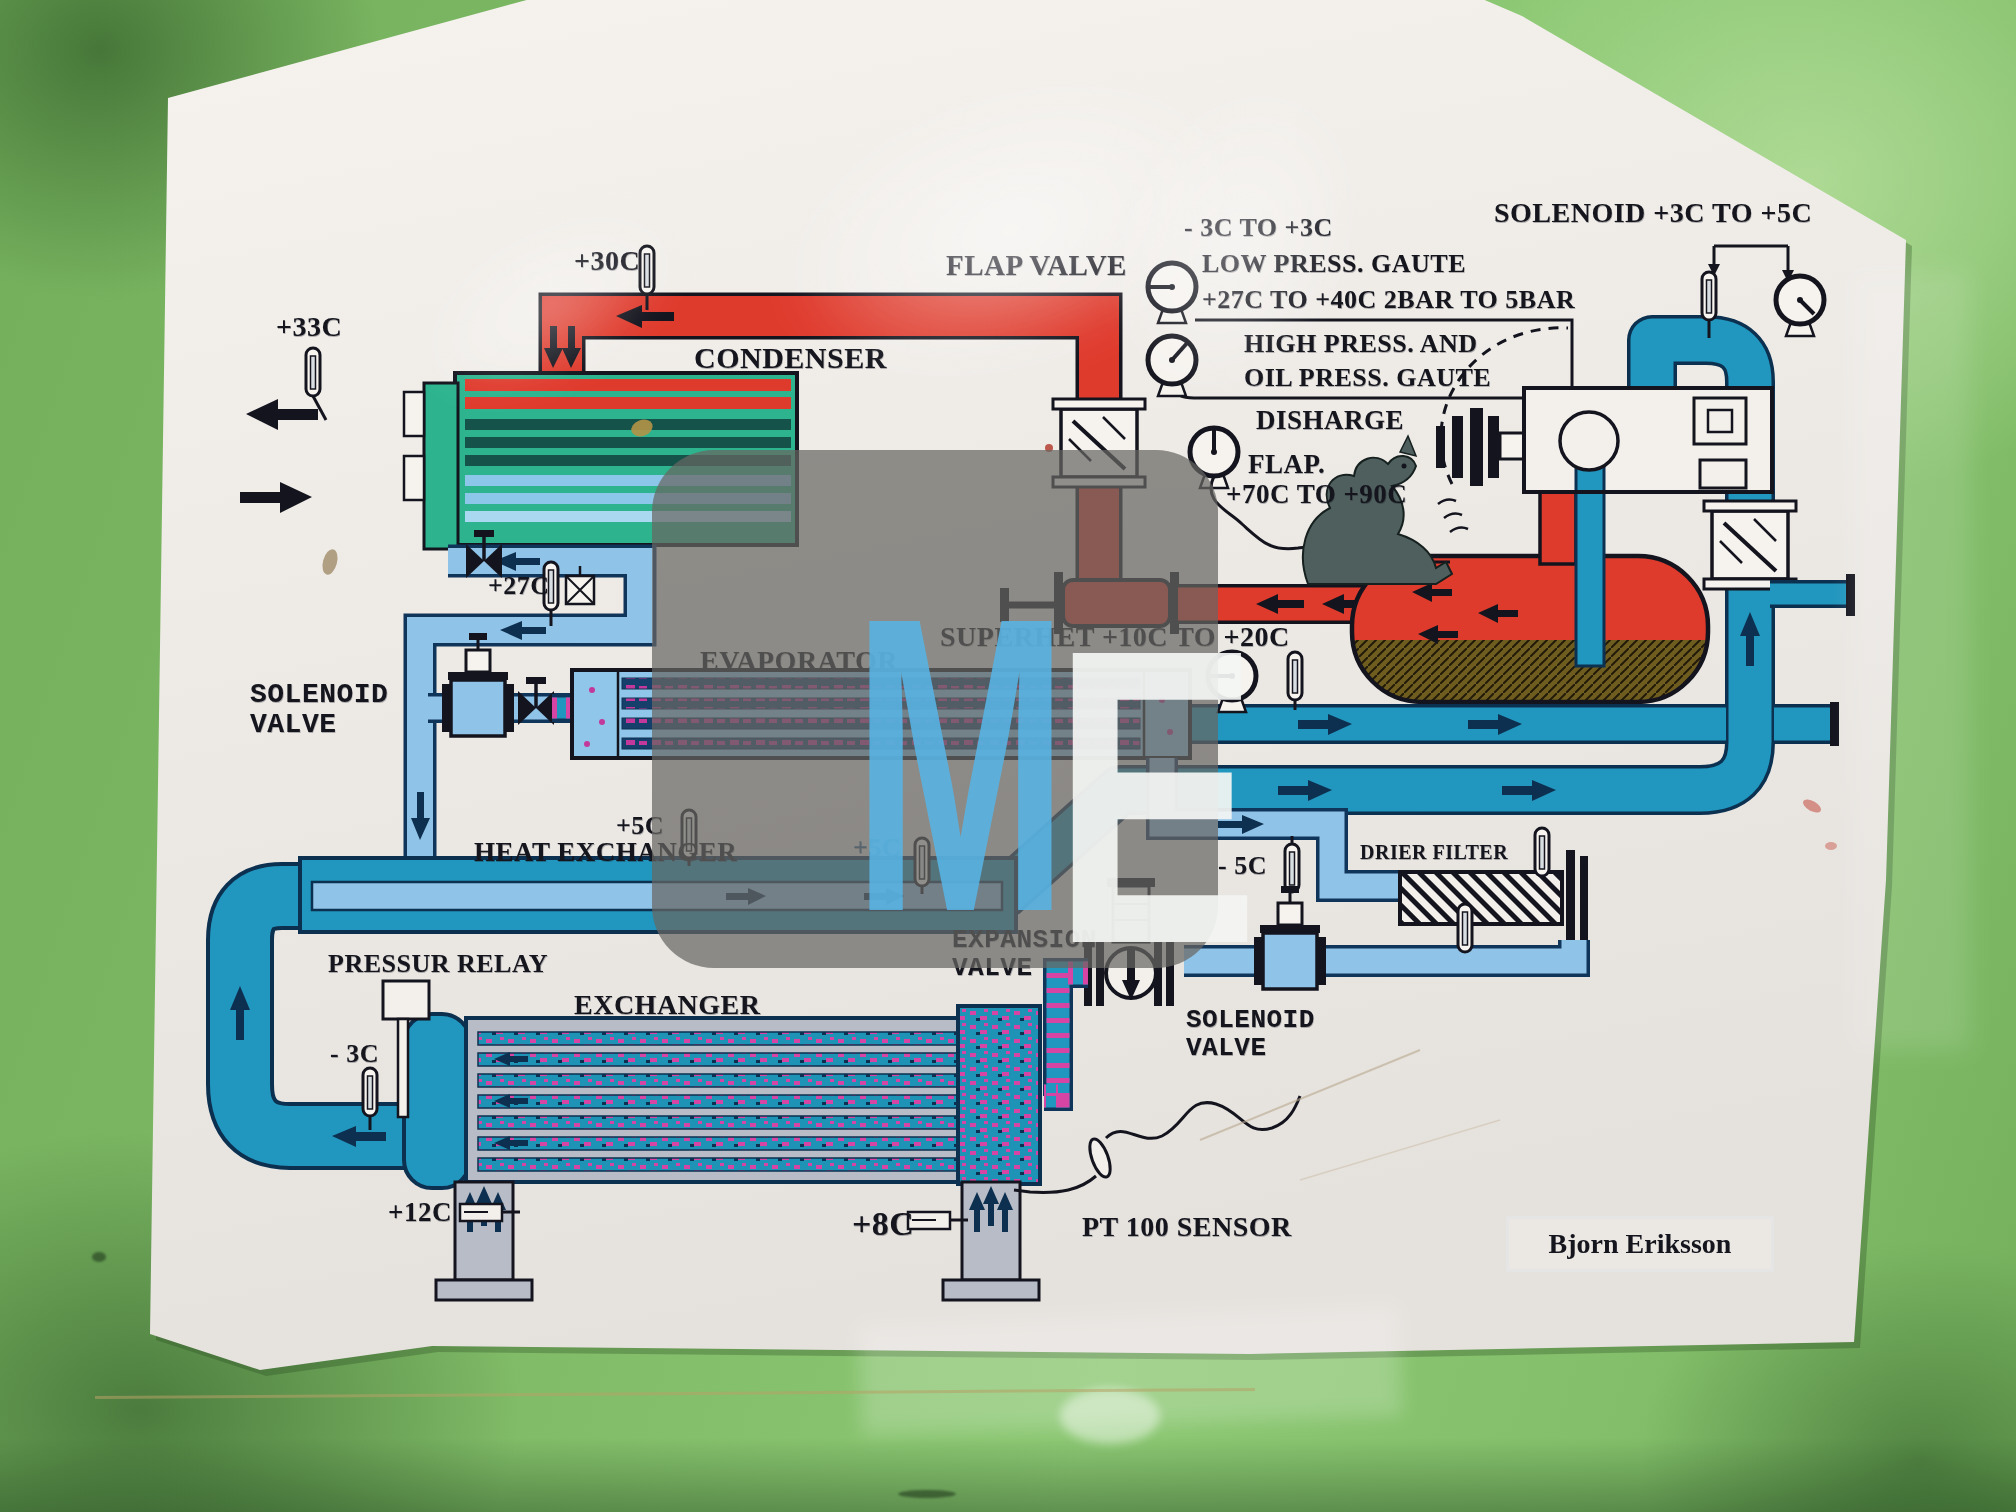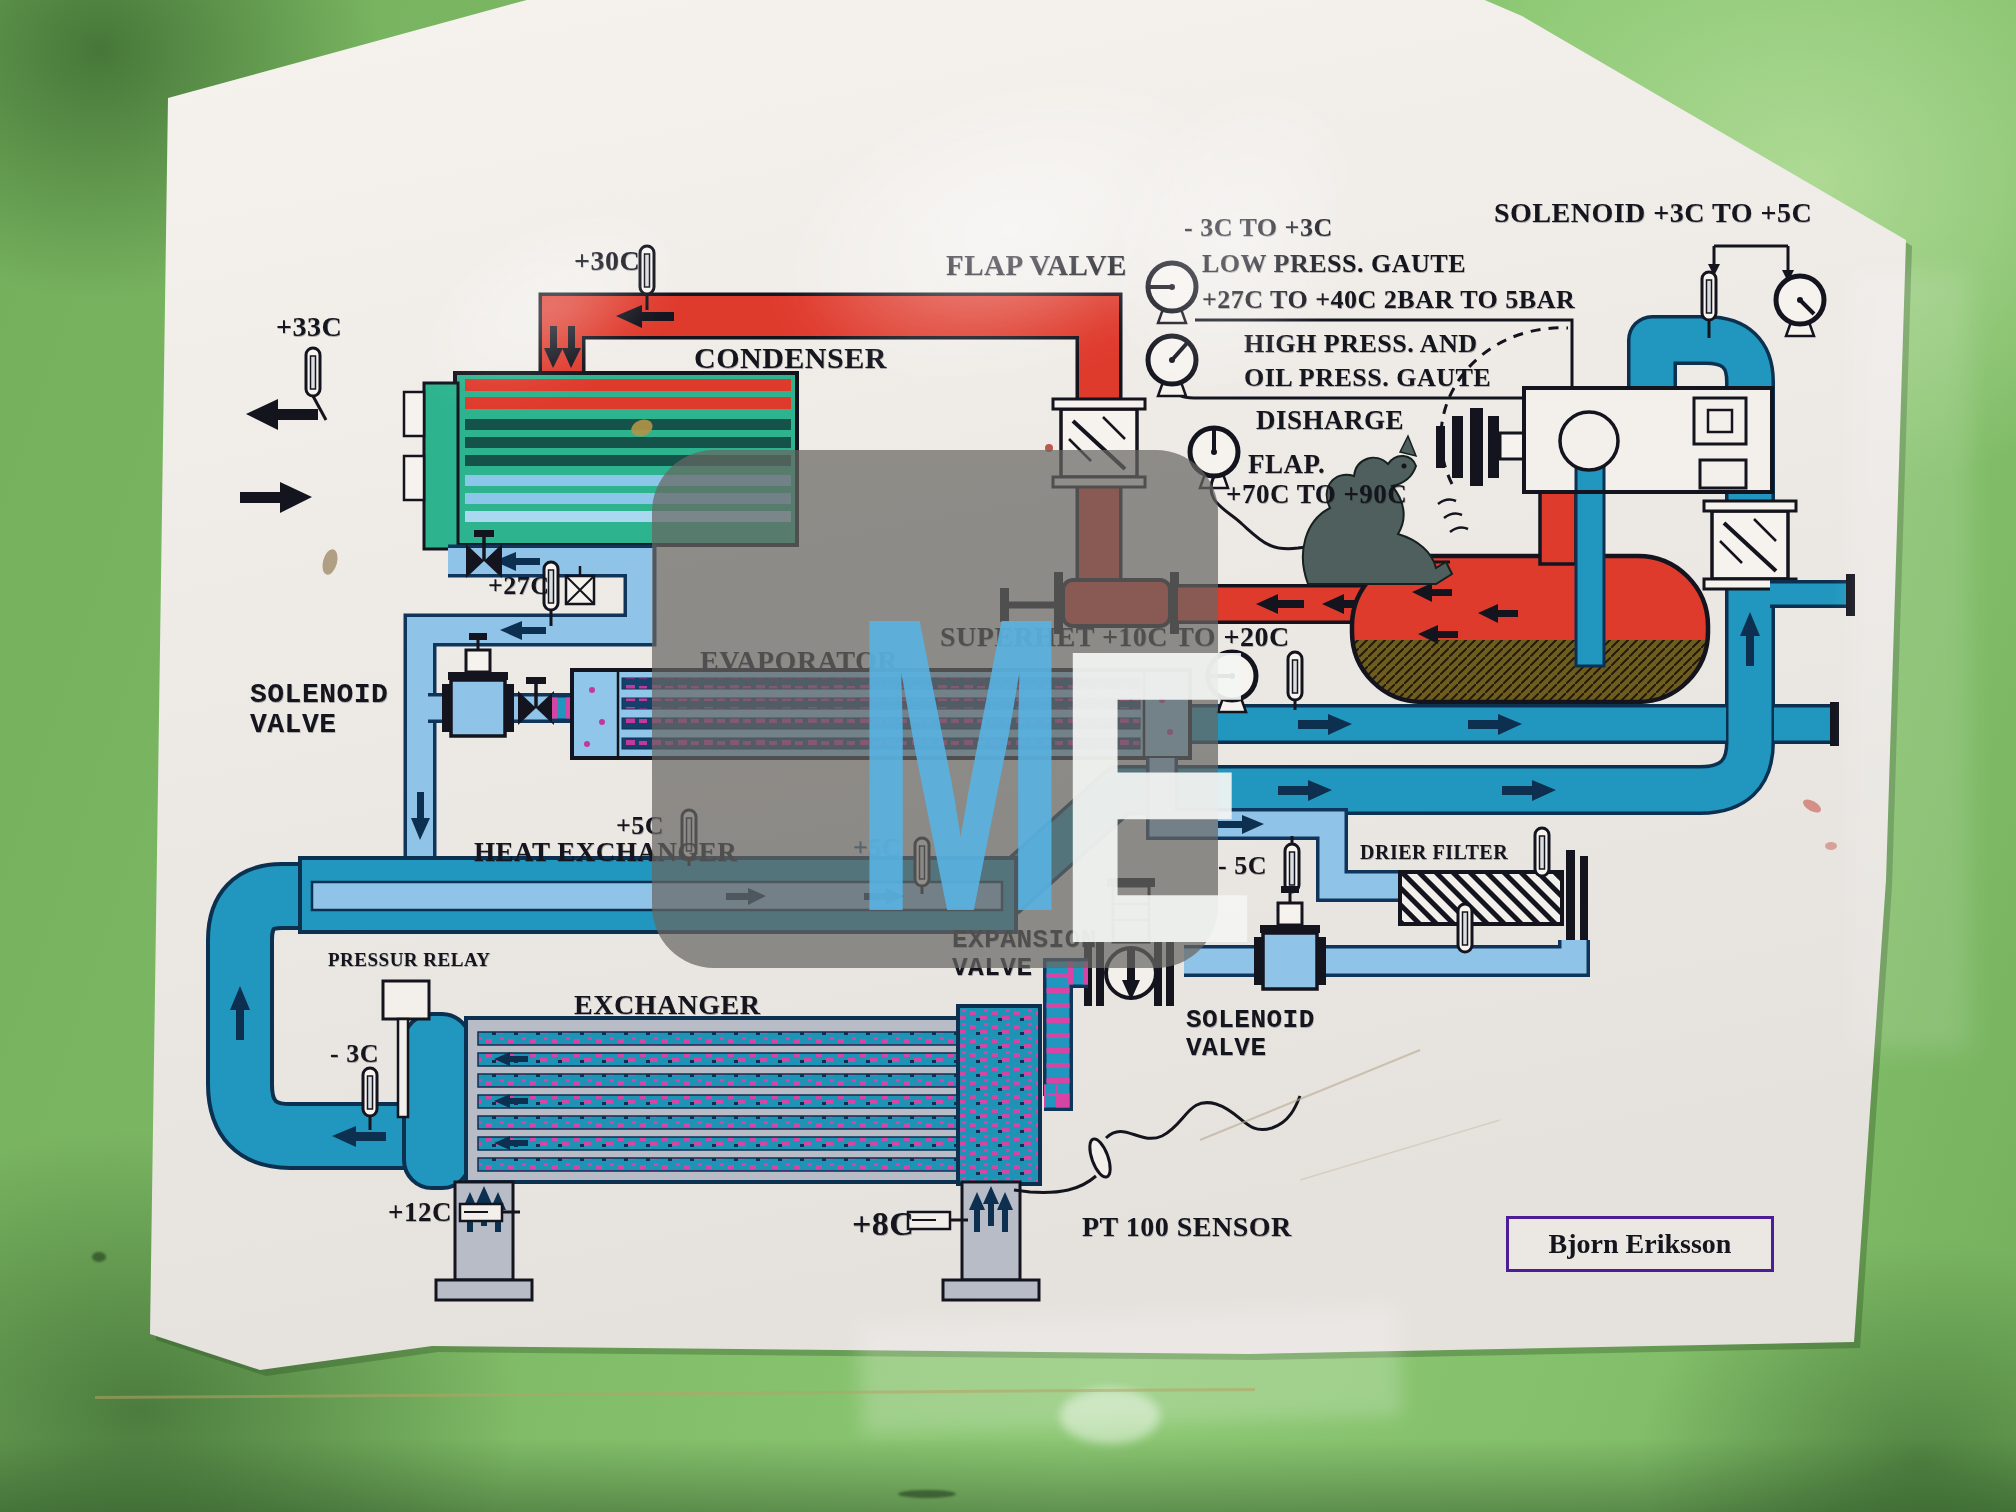--- a/index.html
+++ b/index.html
@@ -18,21 +18,21 @@
     background:radial-gradient(closest-side,rgba(212,240,186,.5),rgba(212,240,186,0));}
   .bottomband{position:absolute;left:0;top:1438px;width:100%;height:74px;
     background:linear-gradient(rgba(22,56,22,0),rgba(22,56,22,.38));pointer-events:none;}
   .wallspeck{position:absolute;background:rgba(28,50,24,.55);border-radius:50%;filter:blur(1px);}
   svg.diagram{position:absolute;left:0;top:0;z-index:2;}
   .labels{position:absolute;inset:0;z-index:3;pointer-events:none;}
   .lbl{position:absolute;font-weight:bold;color:#15151e;white-space:nowrap;
        line-height:1.08;letter-spacing:.5px;text-shadow:.6px .6px 0 rgba(20,20,30,.3);}
   .lbl2{text-align:left;font-family:Liberation Mono, monospace;}
   .author{position:absolute;left:1506px;top:1216px;width:262px;height:50px;
-      border:3px solid #4c1d95;display:flex;align-items:center;justify-content:center;
+      border:3px solid #e5e5e5;display:flex;align-items:center;justify-content:center;
       font-weight:bold;font-size:28px;color:#15151e;background:rgba(246,243,239,.35);}
   .watermark{position:absolute;left:652px;top:450px;width:566px;height:518px;z-index:4;
       background:rgba(104,102,98,.72);border-radius:62px;pointer-events:none;}
   .wm-m,.wm-e{position:absolute;font-family:"Liberation Sans",sans-serif;font-weight:bold;
       display:inline-block;transform-origin:left top;line-height:.74;}
   .wm-m{left:200px;top:160px;font-size:420px;color:rgba(88,178,226,.9);transform:scaleX(.62);}
   .wm-e{left:400px;top:192px;font-size:420px;color:rgba(243,245,243,.93);transform:scaleX(.74);}
   .refl{position:absolute;z-index:9;pointer-events:none;}
   .r1{left:700px;top:50px;width:620px;height:360px;transform:rotate(-18deg);filter:blur(16px);
       background:radial-gradient(closest-side,rgba(255,255,255,.5),rgba(255,255,255,0) 75%);}
@@ -425,21 +425,21 @@
     <div class="lbl" style="left:1218px;top:852px;font-size:26px">- 5C</div>
     <div class="lbl" style="left:1360px;top:842px;font-size:20px">DRIER FILTER</div>
     <div class="lbl lbl2" style="left:952px;top:926px;width:190px;font-size:26px">
       <div>EXPANSION</div>
       <div>VALVE</div>
     </div>
     <div class="lbl lbl2" style="left:1186px;top:1006px;width:170px;font-size:26px">
       <div>SOLENOID</div>
       <div>VALVE</div>
     </div>
-    <div class="lbl" style="left:328px;top:950px;font-size:19px">PRESSUR RELAY</div>
+    <div class="lbl" style="left:328px;top:950px;font-size:26px">PRESSUR RELAY</div>
     <div class="lbl" style="left:330px;top:1040px;font-size:26px">- 3C</div>
     <div class="lbl" style="left:574px;top:990px;font-size:28px">EXCHANGER</div>
     <div class="lbl" style="left:388px;top:1198px;font-size:27px">+12C</div>
     <div class="lbl" style="left:852px;top:1206px;font-size:34px">+8C</div>
     <div class="lbl" style="left:1082px;top:1212px;font-size:28px">PT 100 SENSOR</div>
     <div class="author">
       <span>Bjorn Eriksson</span>
     </div>
   </div>
 

